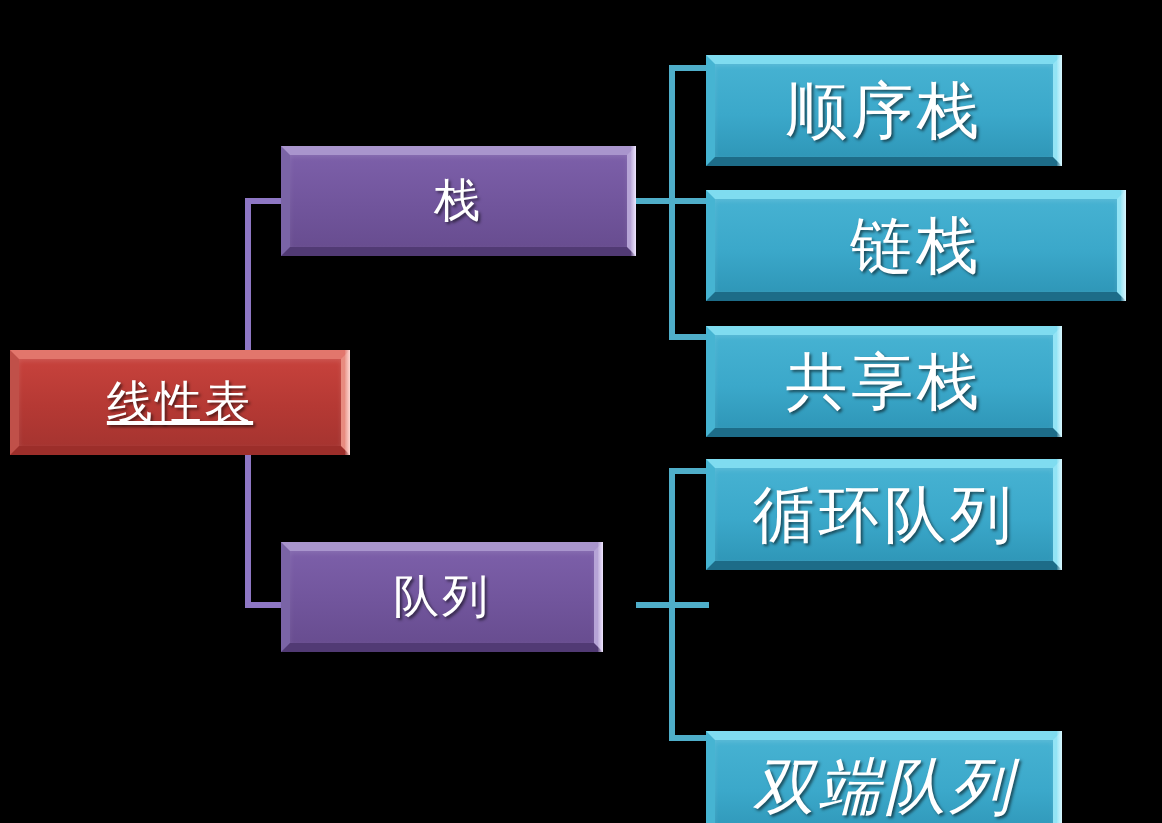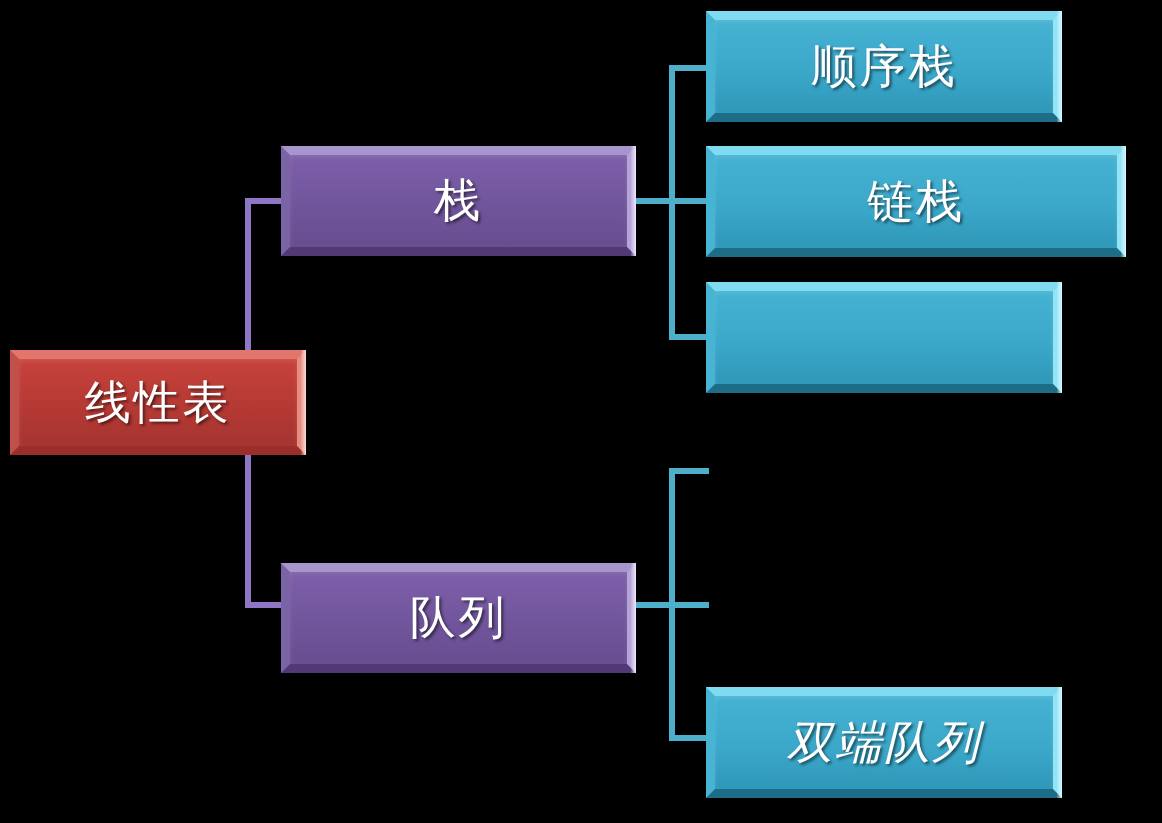--- a/index.html
+++ b/index.html
@@ -104,21 +104,22 @@
     position: absolute;
     right: 0; top: 0; bottom: 0;
     width: 5px;
     background: linear-gradient(90deg, rgba(255,255,255,0.1), #efe6ff);
     z-index: 2;
   }
 
   
   .node.cyan {
     background: linear-gradient(180deg, #46b0d0 0%, #3ba6c8 50%, #2f94b6 100%);
-    font-size: 46px;
+    font-size: 62px;
+    margin-top: 44px;
   }
   .node.cyan .bevel::before {
     border-color: #7fdcf0 #93e4f5 #1d6c88 #46b4d2;
   }
   .node.cyan .bevel::after {
     background: linear-gradient(180deg, #46b2d2 0%, #3ba8ca 55%, #2f97b8 100%);
     box-shadow: inset 0 2px 5px rgba(255,255,255,0.12);
   }
   .node.cyan .edge-hl {
     position: absolute;
@@ -143,55 +144,61 @@
   <div class="conn cyan" style="left:669px; top:65px; width:40px; height:6px;"></div>
   <div class="conn cyan" style="left:669px; top:198px; width:40px; height:6px;"></div>
   <div class="conn cyan" style="left:669px; top:334px; width:40px; height:6px;"></div>
 
   <div class="conn cyan" style="left:636px; top:602px; width:40px; height:6px;"></div>
   <div class="conn cyan" style="left:669px; top:468px; width:6px; height:273px;"></div>
   <div class="conn cyan" style="left:669px; top:468px; width:40px; height:6px;"></div>
   <div class="conn cyan" style="left:669px; top:602px; width:40px; height:6px;"></div>
   <div class="conn cyan" style="left:669px; top:735px; width:40px; height:6px;"></div>
 
-  <div class="node red" style="left:10px; top:350px; width:296px; height:105px;">
+  <div class="node red" style="left:10px; top:350px; width:340px; height:105px;text-decoration:underline;">
     <span class="bevel"></span>
     <span class="edge-hl"></span>
     <span class="label">线性表</span>
   </div>
 
   <div class="node purple" style="left:281px; top:146px; width:355px; height:110px;">
     <span class="bevel"></span>
     <span class="edge-hl"></span>
     <span class="label">栈</span>
   </div>
 
-  <div class="node purple" style="left:281px; top:563px; width:355px; height:110px;">
+  <div class="node purple" style="left:281px; top:542px; width:322px; height:110px;">
     <span class="bevel"></span>
     <span class="edge-hl"></span>
     <span class="label">队列</span>
   </div>
 
   <div class="node cyan" style="left:706px; top:11px; width:356px; height:111px;">
     <span class="bevel"></span>
     <span class="edge-hl"></span>
     <span class="label">顺序栈</span>
   </div>
 
   <div class="node cyan" style="left:706px; top:146px; width:420px; height:111px;">
     <span class="bevel"></span>
     <span class="edge-hl"></span>
     <span class="label">链栈</span>
   </div>
 
   <div class="node cyan" style="left:706px; top:282px; width:356px; height:111px;">
     <span class="bevel"></span>
     <span class="edge-hl"></span>
-  </div>
-
+    <span class="label">共享栈</span>
+  </div>
+
+  <div class="node cyan" style="left:706px; top:415px; width:356px; height:111px;">
+    <span class="bevel"></span>
+    <span class="edge-hl"></span>
+    <span class="label">循环队列</span>
+  </div>
 
 
   <div class="node cyan" style="left:706px; top:687px; width:356px; height:111px;font-style:italic;">
     <span class="bevel"></span>
     <span class="edge-hl"></span>
     <span class="label">双端队列</span>
   </div>
 
 </div>
 

